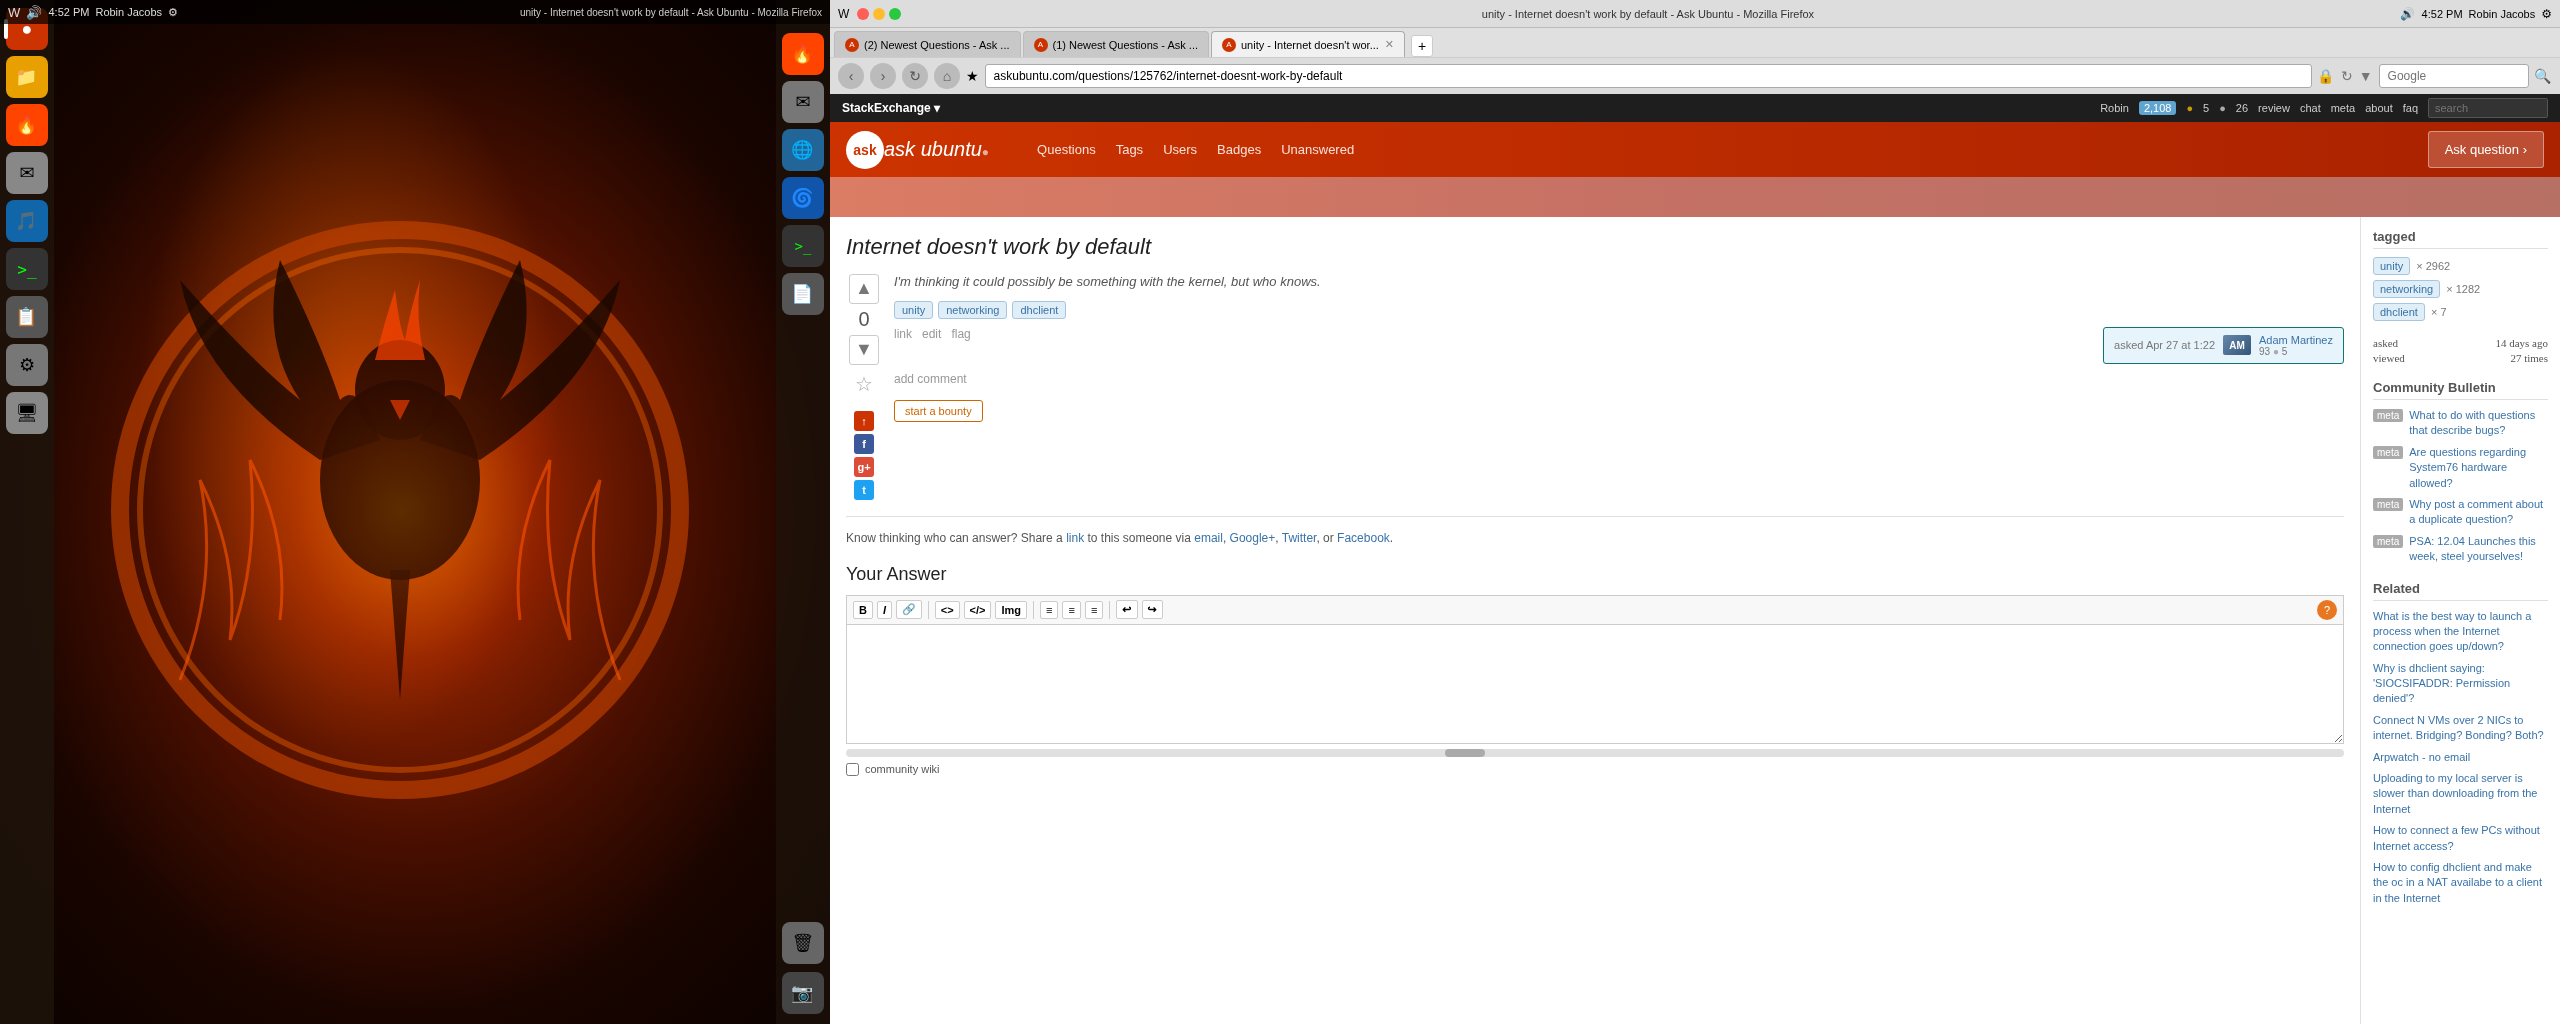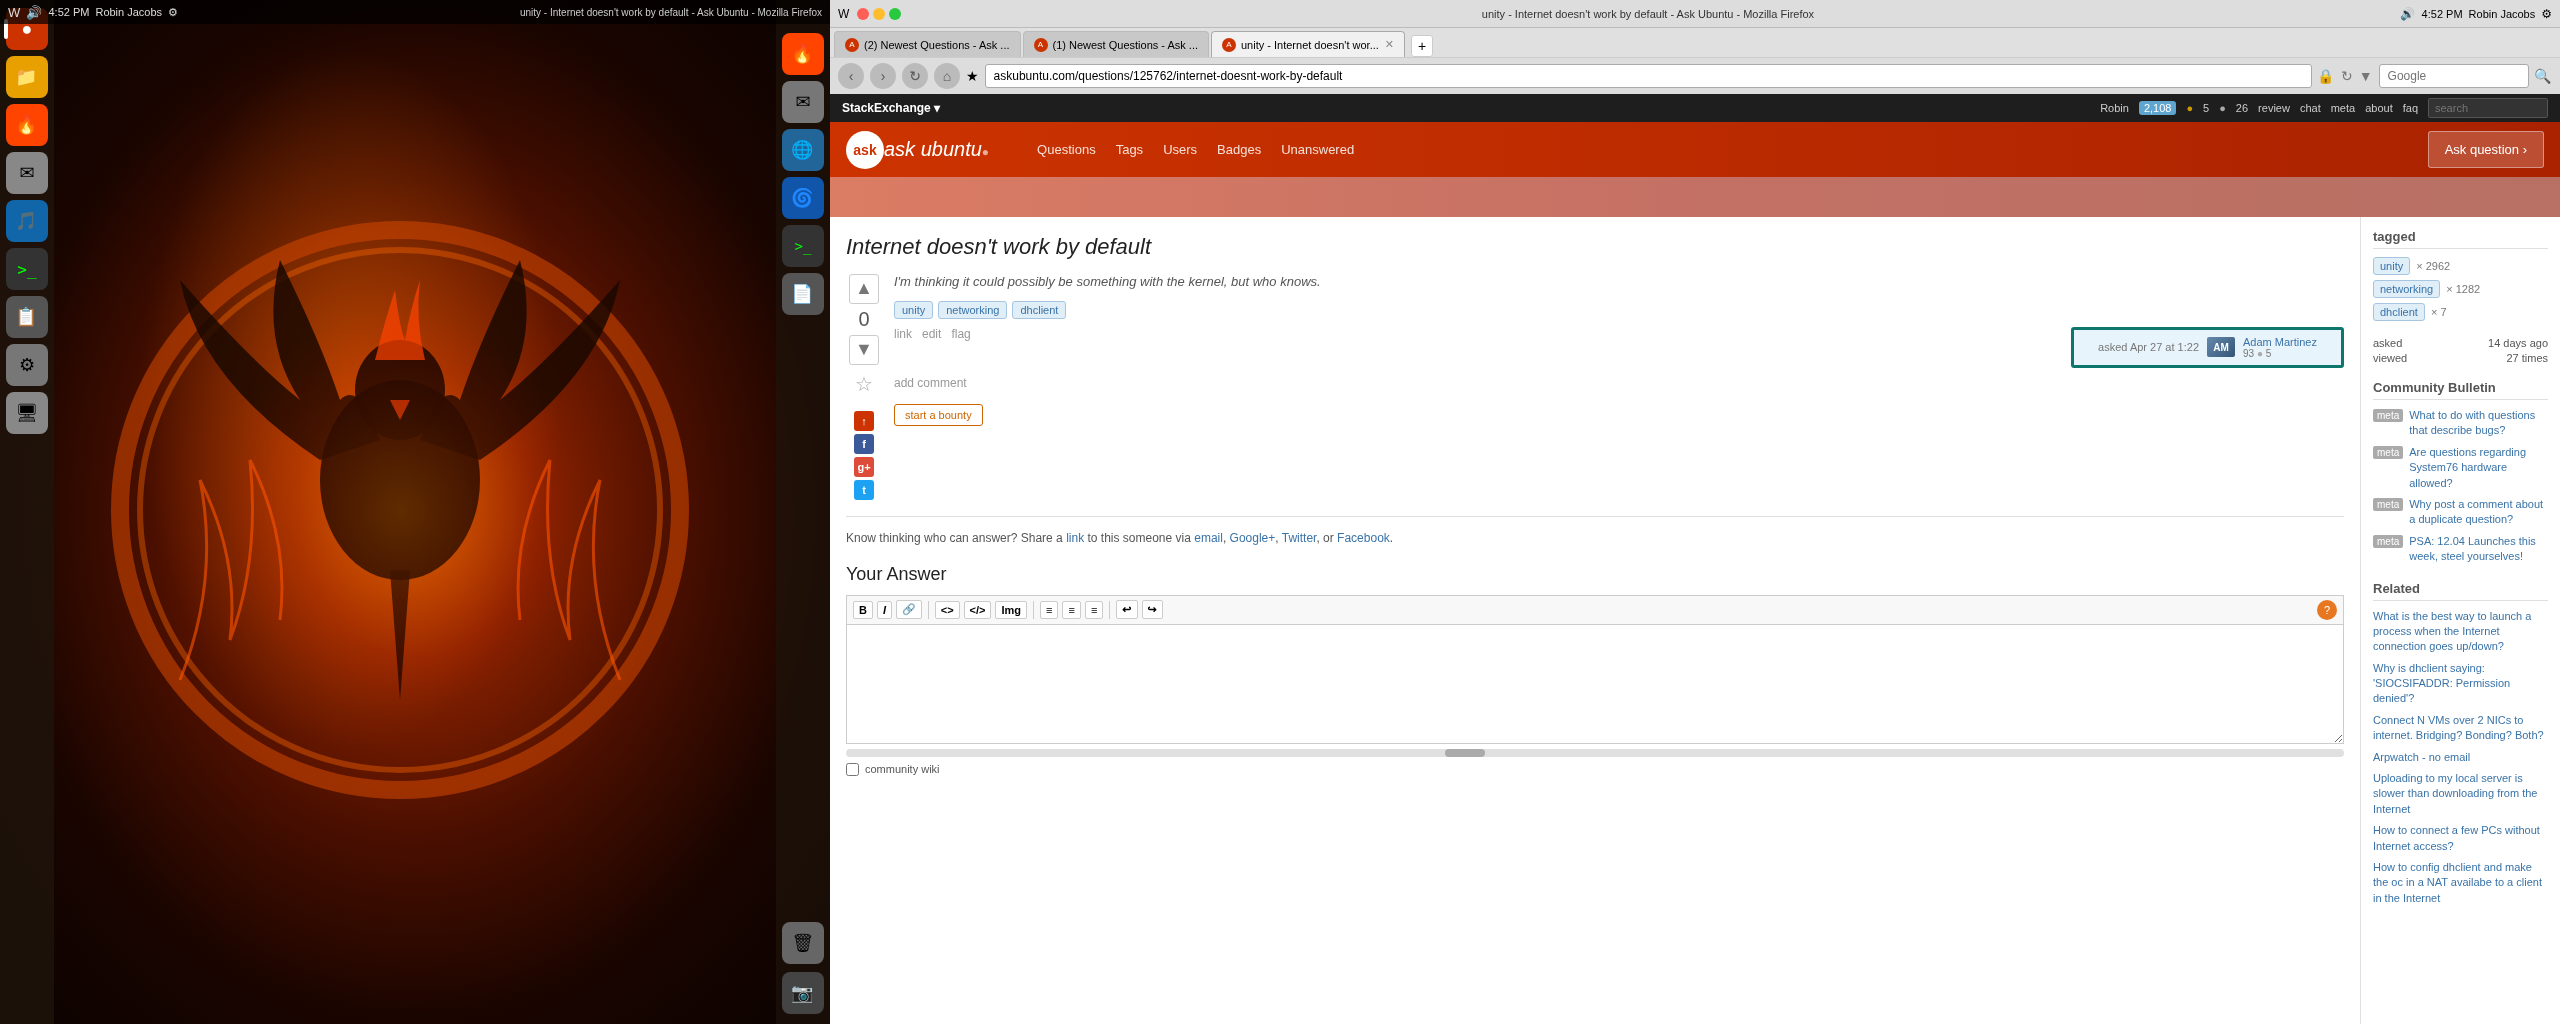--- a/index.html
+++ b/index.html
@@ -417,23 +417,23 @@
       gap: 10px;
       font-size: 12px;
       color: #999;
       margin-bottom: 8px;
     }
 
     .action-link { cursor: pointer; }
 
     .user-info-box {
       background: #e8f4fb;
-      border: 3px solid #0f766e;
+      border: 1px solid #0f766e;
       border-radius: 3px;
-      padding: 6px 24px;
+      padding: 6px 10px;
       font-size: 11px;
       display: inline-flex;
       gap: 8px;
       align-items: center;
     }
 
     .avatar-small {
       width: 28px; height: 20px;
       background: linear-gradient(135deg, #6688aa, #335577);
       border-radius: 2px;
@@ -550,20 +550,21 @@
       font-size: 11px;
     }
 
     .tag-count {
       color: #777;
       font-size: 11px;
     }
 
     .asked-section {
       margin-bottom: 16px;
+      font-family: Liberation Serif, serif;
     }
 
     .asked-row {
       display: flex;
       justify-content: space-between;
       font-size: 11px;
       color: #555;
       margin-bottom: 3px;
     }
 

